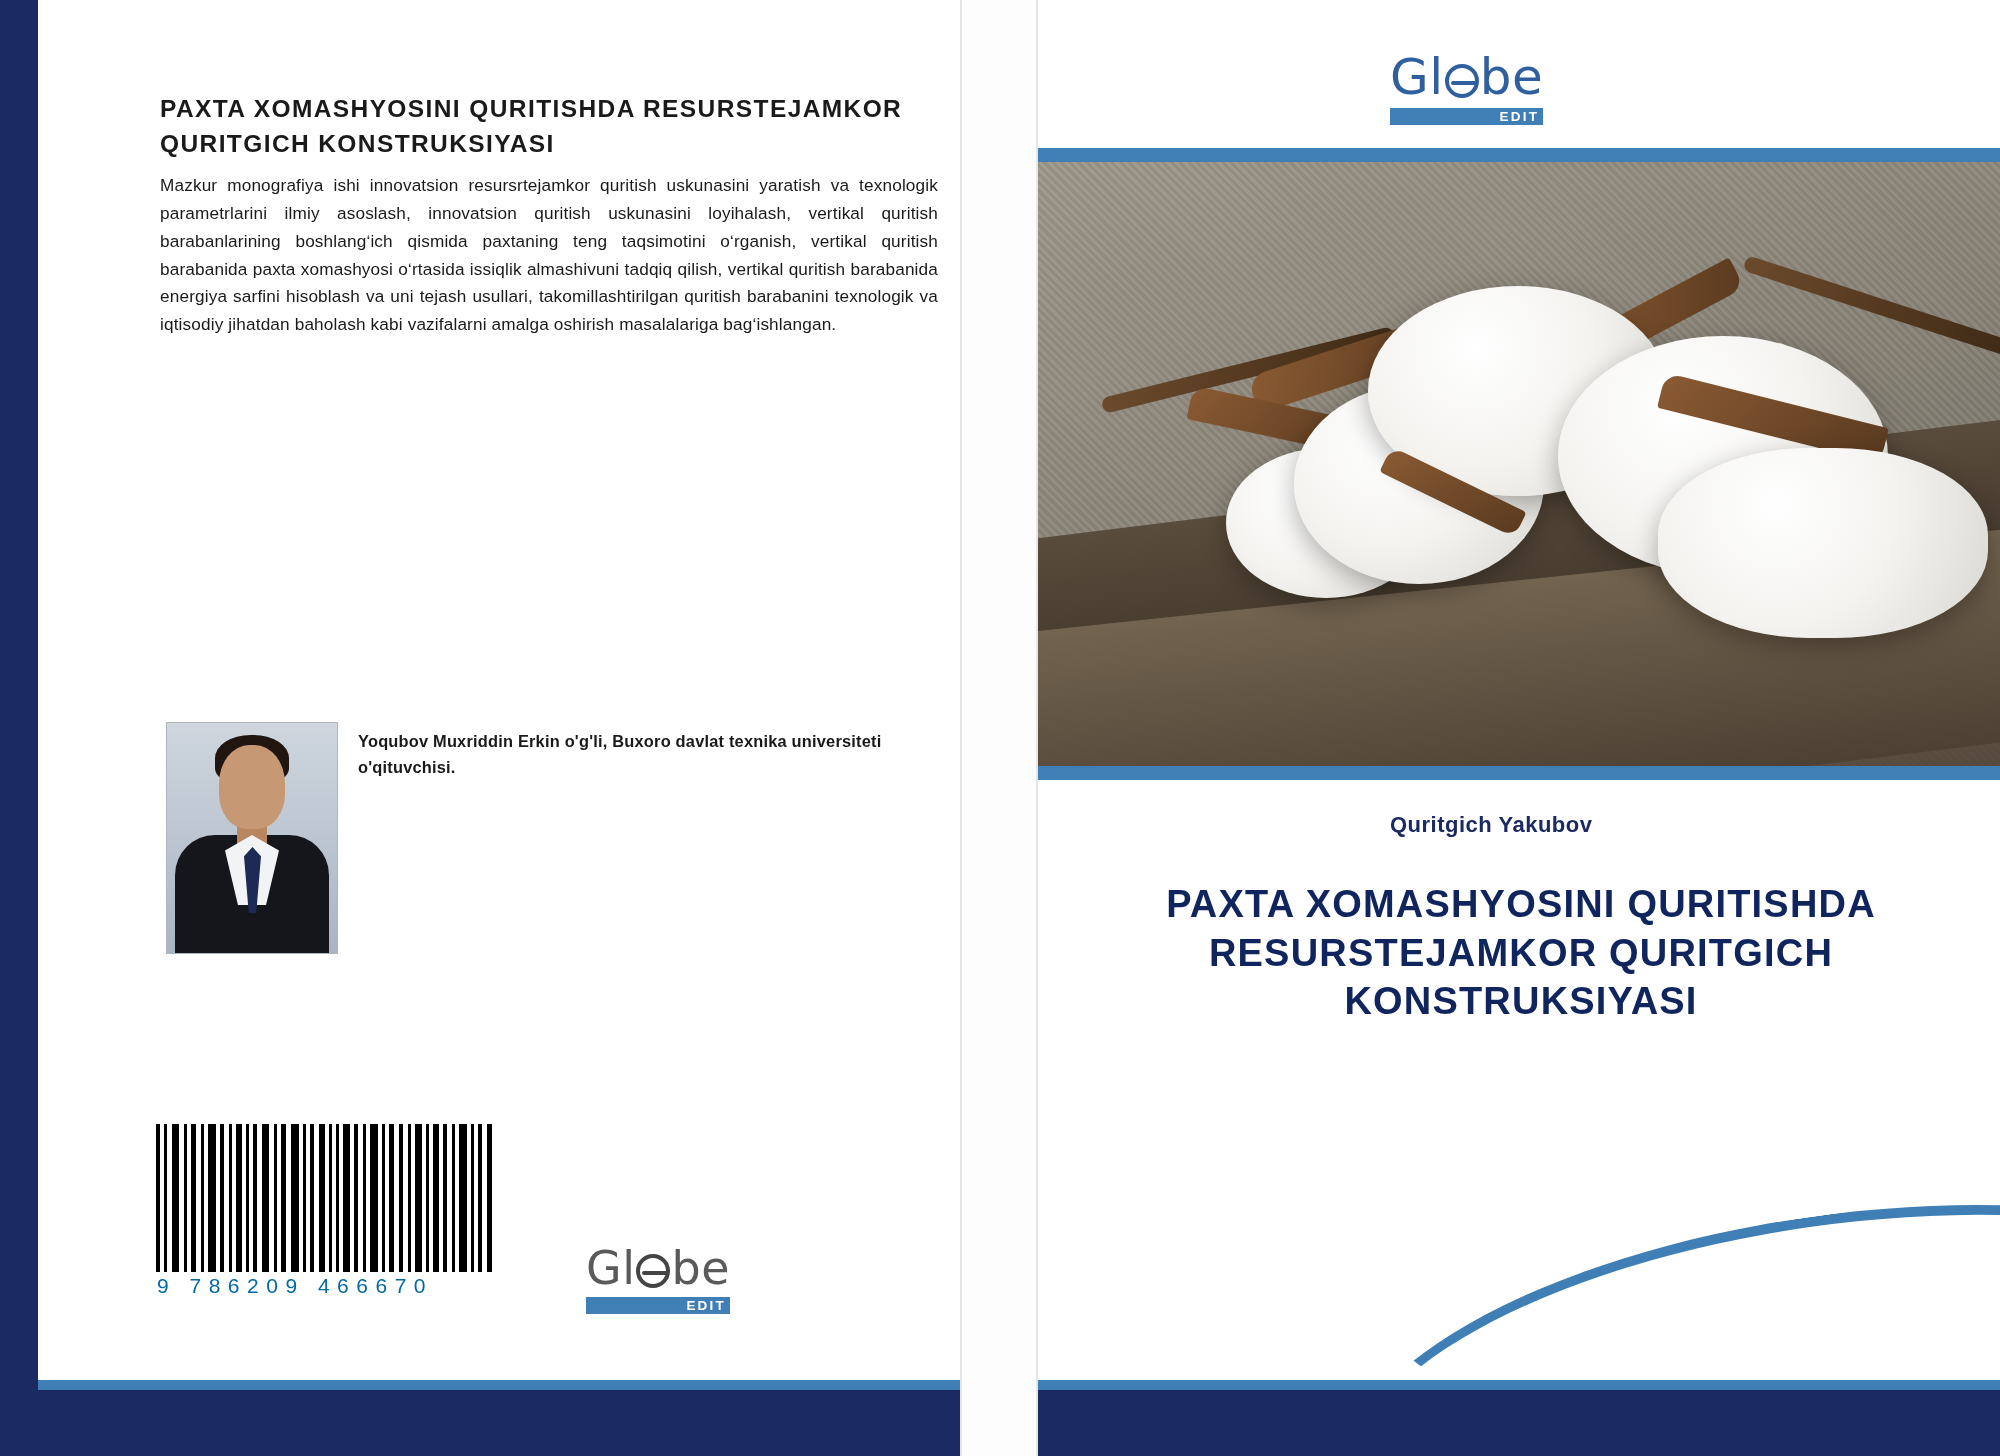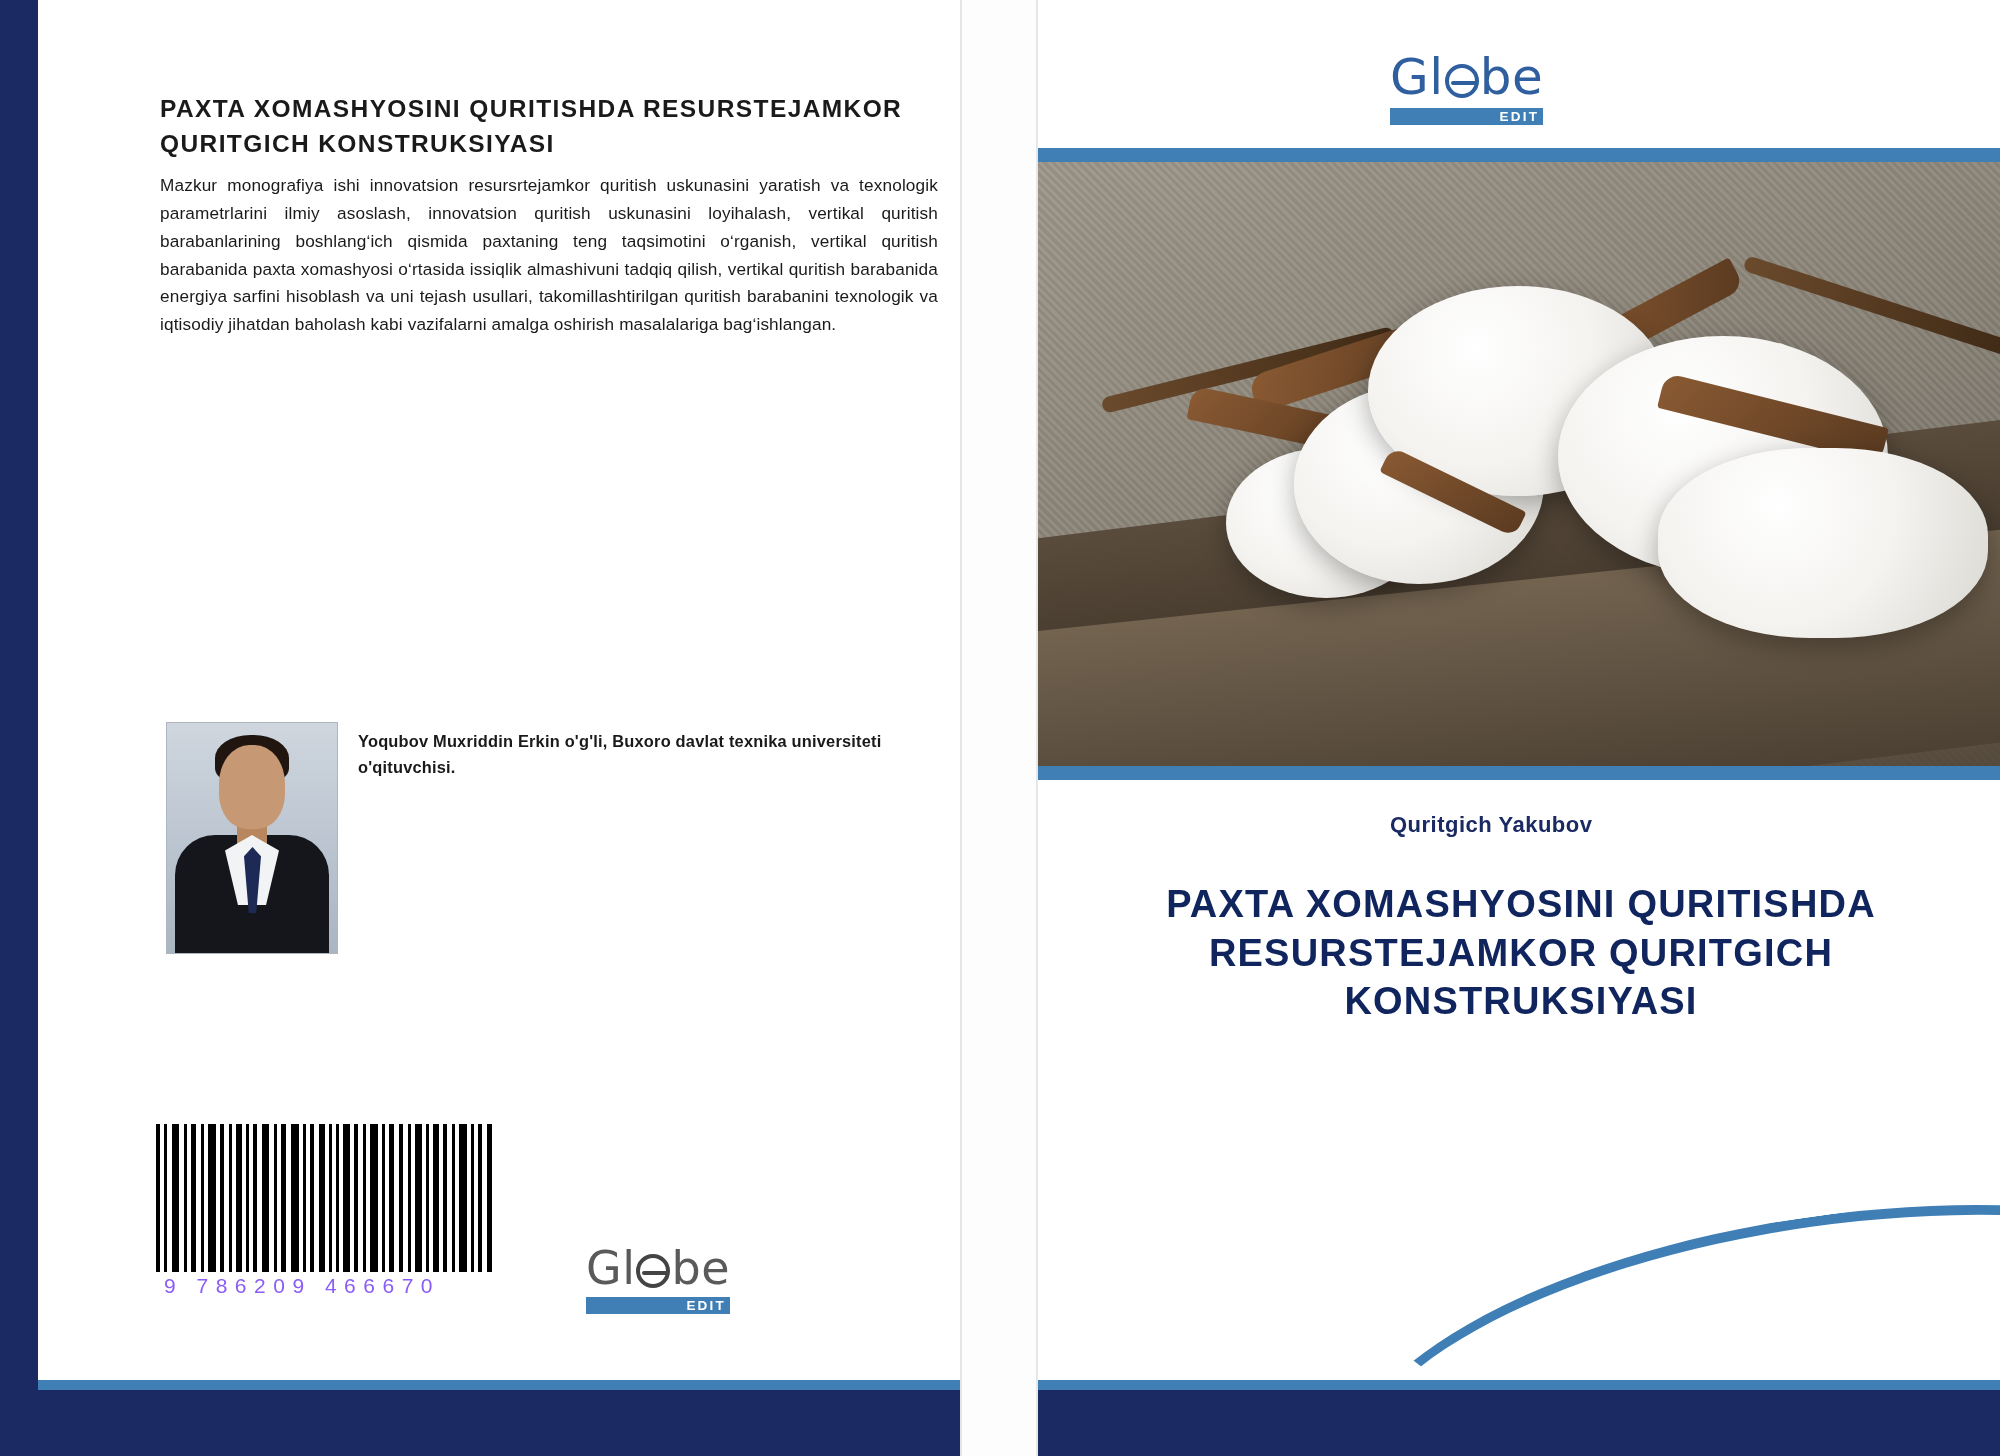--- a/index.html
+++ b/index.html
@@ -134,22 +134,22 @@
     position: absolute;
     left: 118px; bottom: 142px;
     width: 340px; height: 190px;
     background: #ffffff;
   }
   .barcode-bars { position: absolute; left: 0; top: 0; width: 340px; height: 148px; }
   .barcode-bars i {
     position: absolute; top: 0; height: 148px; background: #000;
   }
   .barcode-digits {
-    position: absolute; left: 8px; top: 150px; width: 340px;
-    font-size: 21px; letter-spacing: 7.5px; color: #8b5cf6;
+    position: absolute; left: 1px; top: 150px; width: 340px;
+    font-size: 21px; letter-spacing: 7.5px; color: #0369a1;
     font-family: "Liberation Sans", sans-serif;
   }
 
   
   .globe-logo { position: relative; display: inline-block; }
   .globe-word {
     font-size: 46px; font-weight: 500; letter-spacing: 0.5px;
     color: #5c5c5c;
     font-family: "DejaVu Sans", sans-serif;
   }

